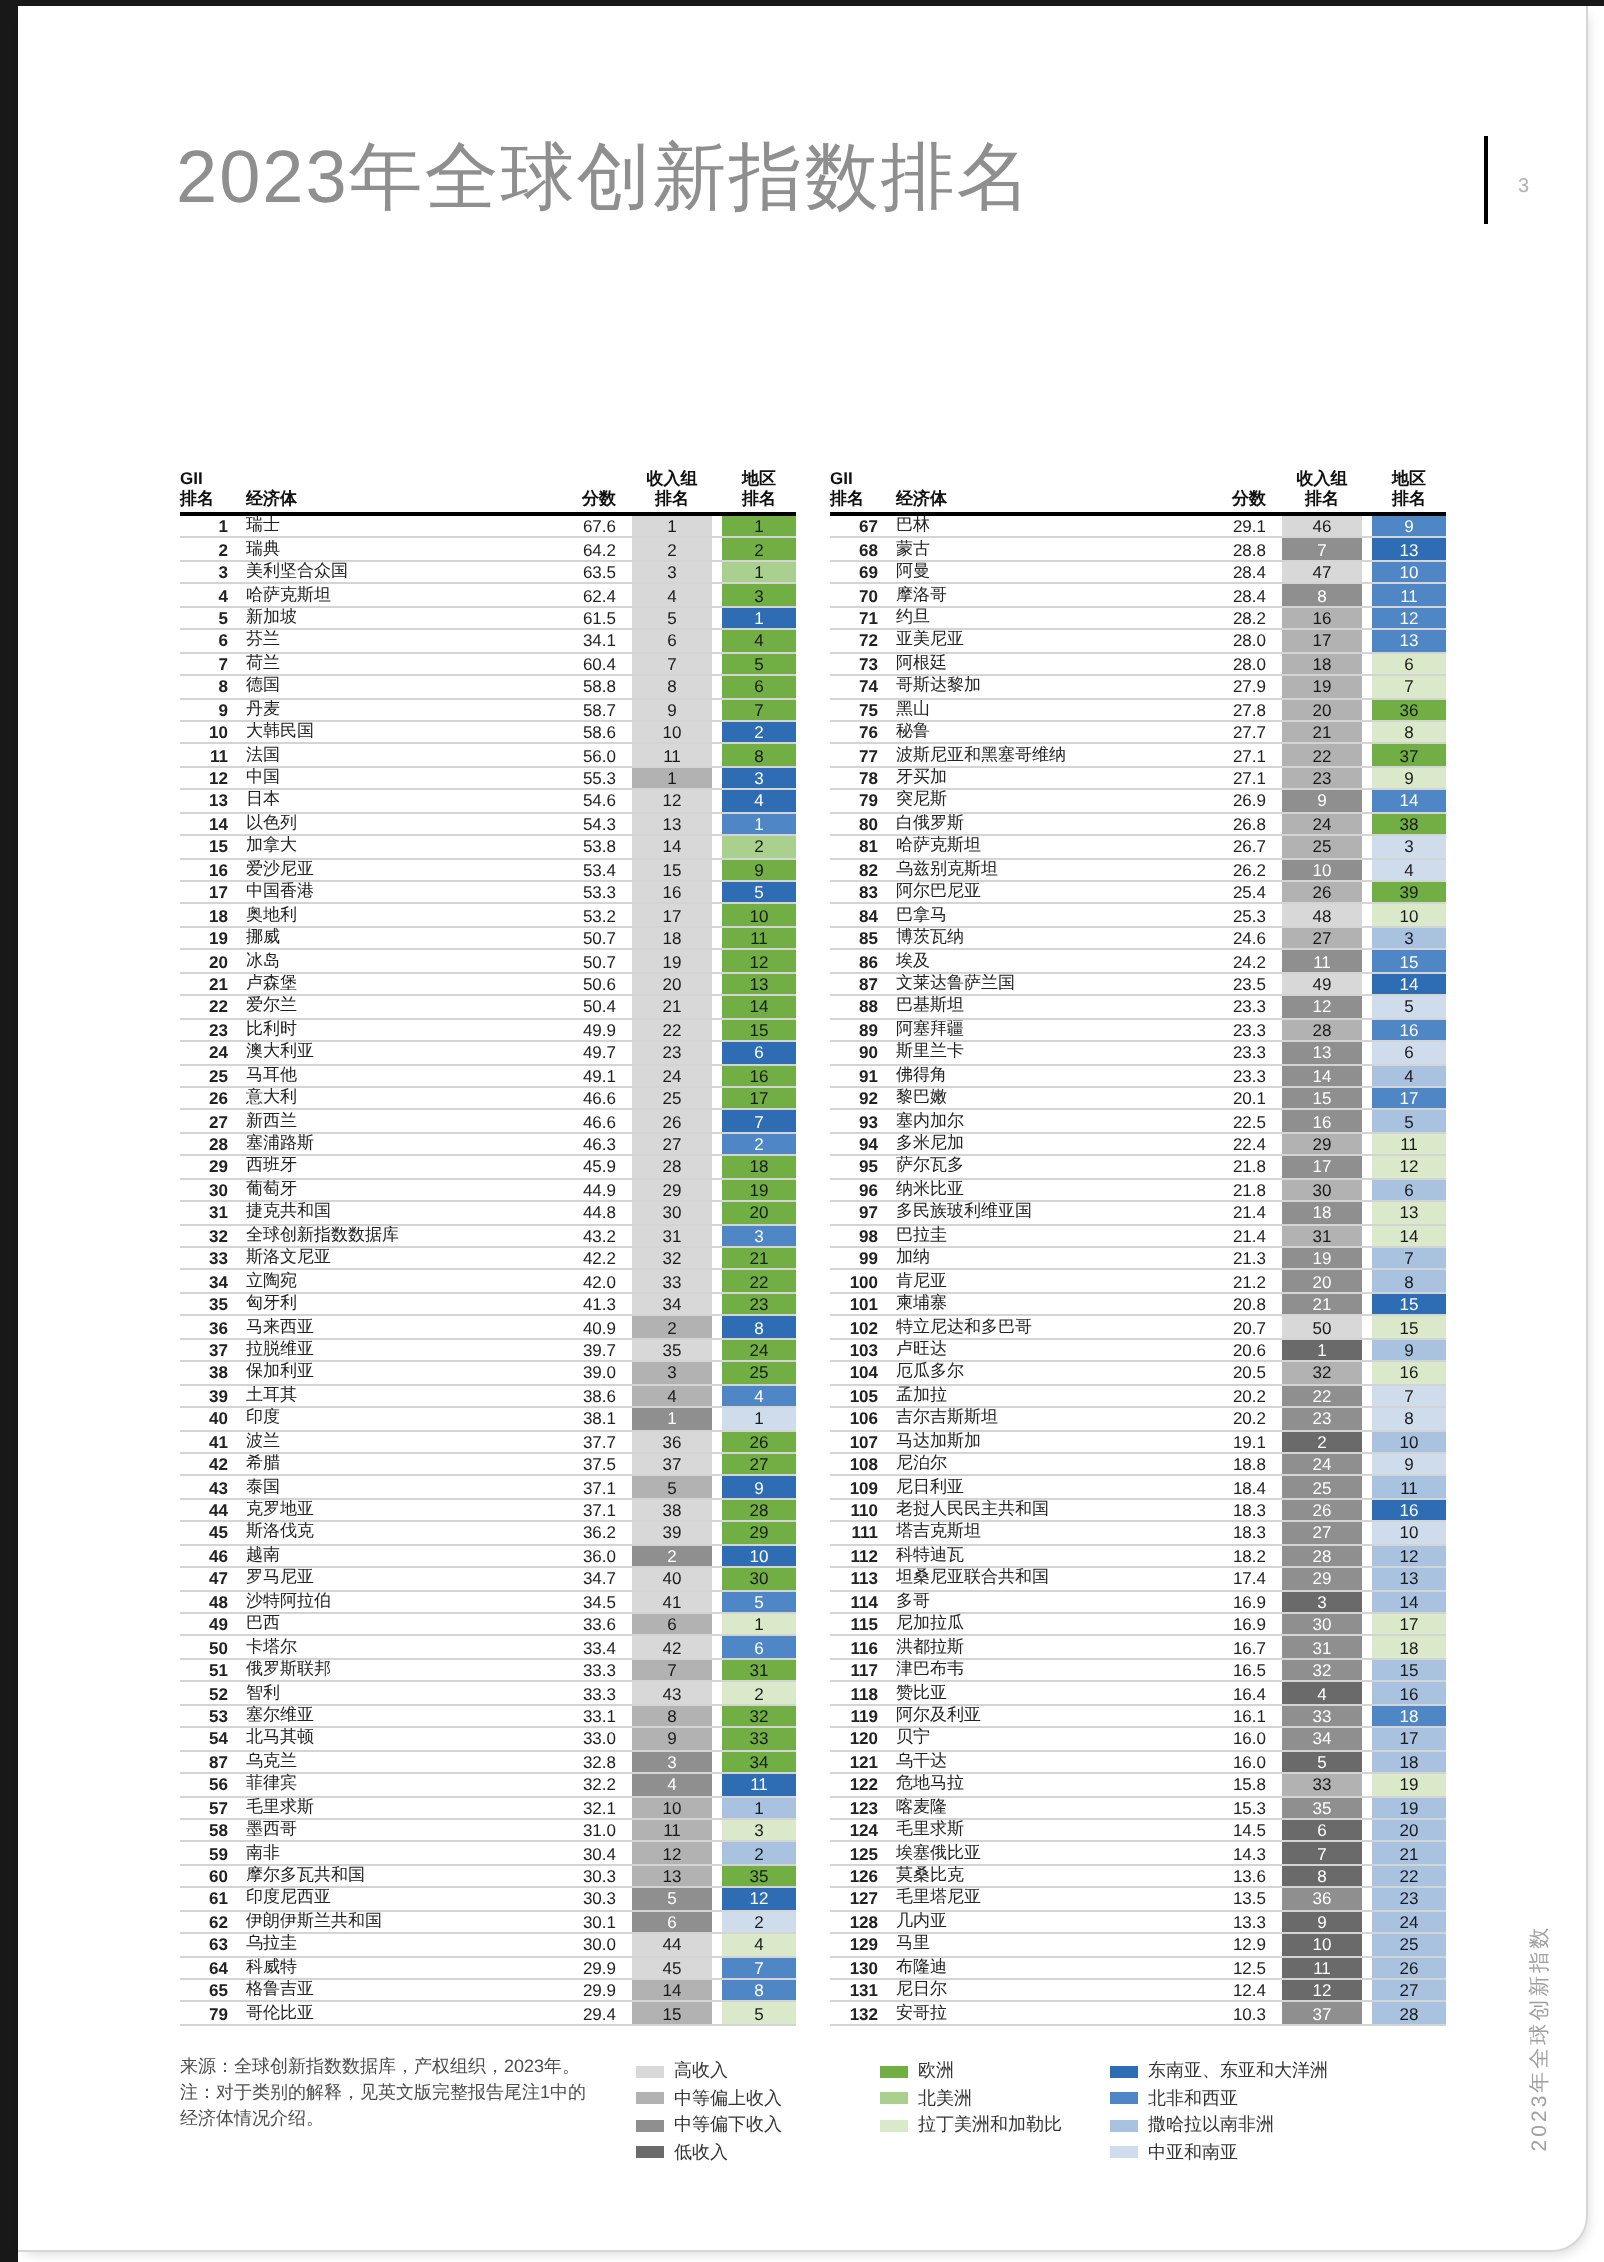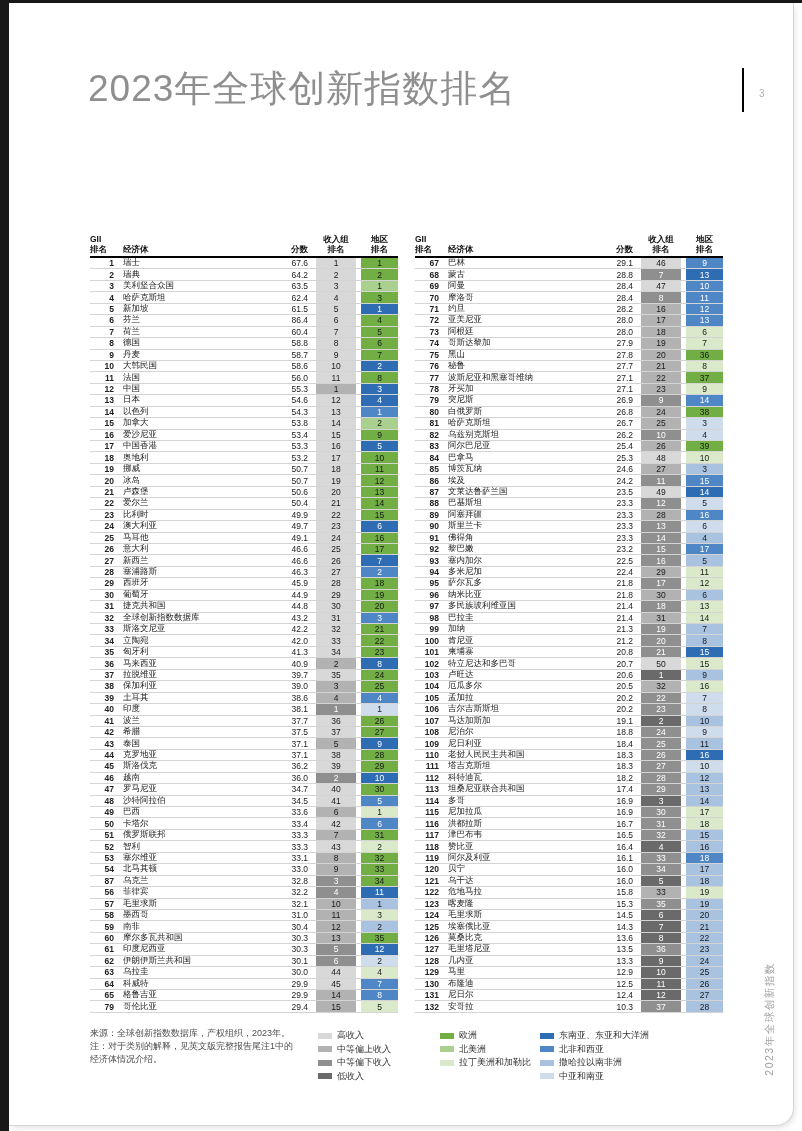--- a/index.html
+++ b/index.html
@@ -31,21 +31,21 @@
   .col-income{width:40px;margin-left:8px;text-align:center;flex:none;}
   .col-region{width:37px;margin-left:5px;text-align:center;flex:none;}
   .row{display:flex;align-items:center;height:11.44px;box-sizing:border-box;border-bottom:1px solid #d4d4d4;}
   .row .col-rank{font-weight:bold;}
   .row .col-income,.row .col-region{align-self:stretch;display:flex;align-items:center;justify-content:center;}
 
   .footnote{position:absolute;left:90px;top:1027px;width:235px;font-size:9px;line-height:13px;color:#4d4d4d;}
   .legend{position:absolute;top:1029px;font-size:9px;color:#333;}
   .lg-income{left:318px;}
   .lg-green{left:440px;}
-  .lg-blue{left:540px;}
+  .lg-blue{left:555px;}
   .lg-item{display:flex;align-items:center;height:13.5px;white-space:nowrap;}
   .swatch{width:14px;height:6px;margin-right:5px;flex:none;}
 </style>
 </head>
 <body>
 
 <div class="edge-left"></div>
 <div class="edge-top"></div>
 <div class="page-frame"></div>
 
@@ -103,21 +103,21 @@
       <div class="row">
         <div class="col-rank">5</div>
         <div class="col-name">新加坡</div>
         <div class="col-score">61.5</div>
         <div class="col-income" style="background-color: rgb(216, 216, 216); color: rgb(26, 26, 26);">5</div>
         <div class="col-region" style="background-color: rgb(46, 109, 180); color: rgb(255, 255, 255);">1</div>
       </div>
       <div class="row">
         <div class="col-rank">6</div>
         <div class="col-name">芬兰</div>
-        <div class="col-score">86.4</div>
+        <div class="col-score">34.1</div>
         <div class="col-income" style="background-color: rgb(216, 216, 216); color: rgb(26, 26, 26);">6</div>
         <div class="col-region" style="background-color: rgb(113, 174, 67); color: rgb(26, 26, 26);">4</div>
       </div>
       <div class="row">
         <div class="col-rank">7</div>
         <div class="col-name">荷兰</div>
         <div class="col-score">60.4</div>
         <div class="col-income" style="background-color: rgb(216, 216, 216); color: rgb(26, 26, 26);">7</div>
         <div class="col-region" style="background-color: rgb(113, 174, 67); color: rgb(26, 26, 26);">5</div>
       </div>
@@ -726,21 +726,21 @@
       <div class="row">
         <div class="col-rank">91</div>
         <div class="col-name">佛得角</div>
         <div class="col-score">23.3</div>
         <div class="col-income" style="background-color: rgb(143, 143, 143); color: rgb(255, 255, 255);">14</div>
         <div class="col-region" style="background-color: rgb(169, 194, 224); color: rgb(26, 26, 26);">4</div>
       </div>
       <div class="row">
         <div class="col-rank">92</div>
         <div class="col-name">黎巴嫩</div>
-        <div class="col-score">23.2</div>
+        <div class="col-score">20.1</div>
         <div class="col-income" style="background-color: rgb(143, 143, 143); color: rgb(255, 255, 255);">15</div>
         <div class="col-region" style="background-color: rgb(79, 134, 198); color: rgb(255, 255, 255);">17</div>
       </div>
       <div class="row">
         <div class="col-rank">93</div>
         <div class="col-name">塞内加尔</div>
         <div class="col-score">22.5</div>
         <div class="col-income" style="background-color: rgb(143, 143, 143); color: rgb(255, 255, 255);">16</div>
         <div class="col-region" style="background-color: rgb(169, 194, 224); color: rgb(26, 26, 26);">5</div>
       </div>

